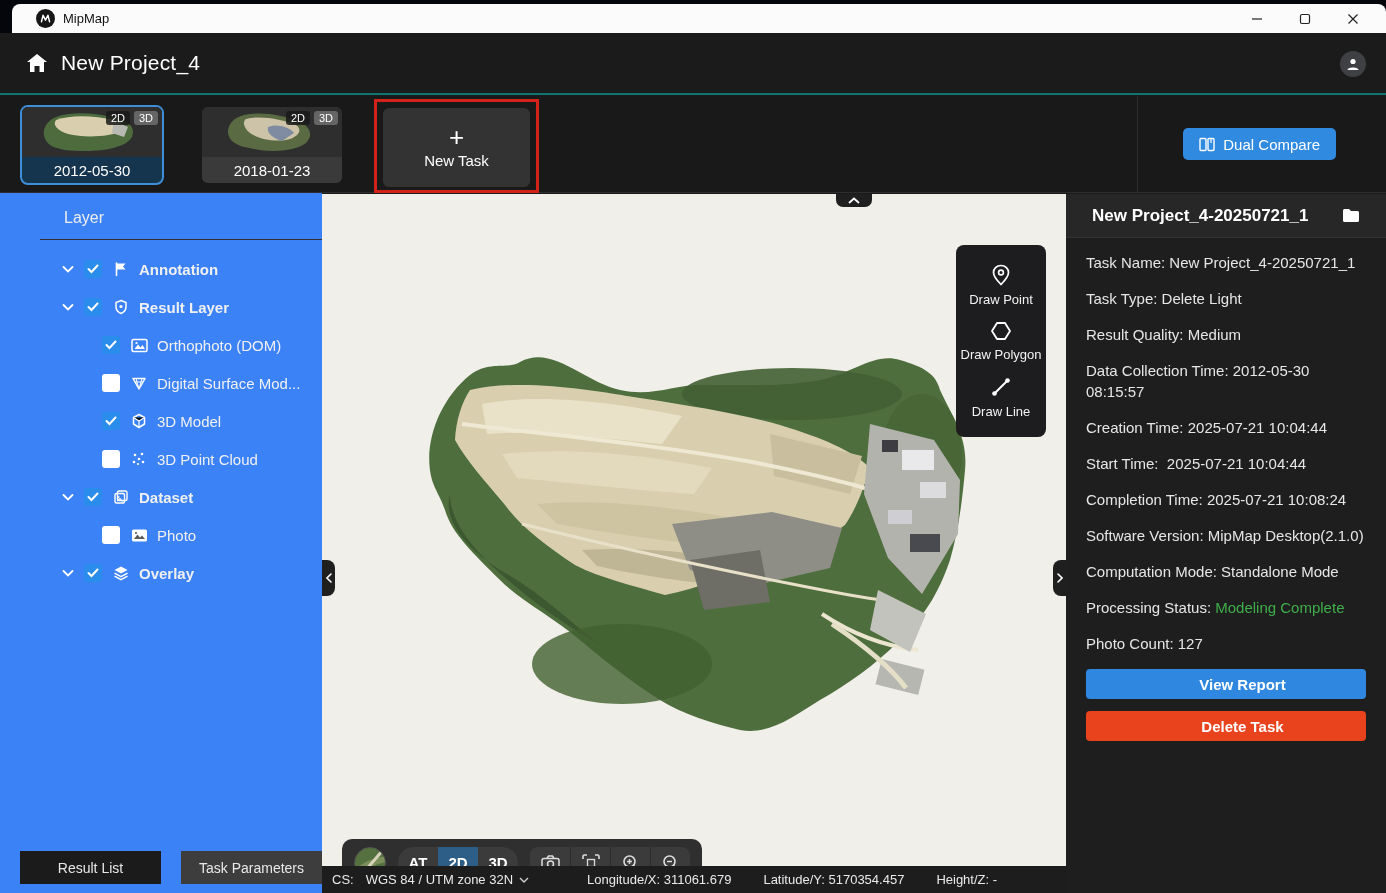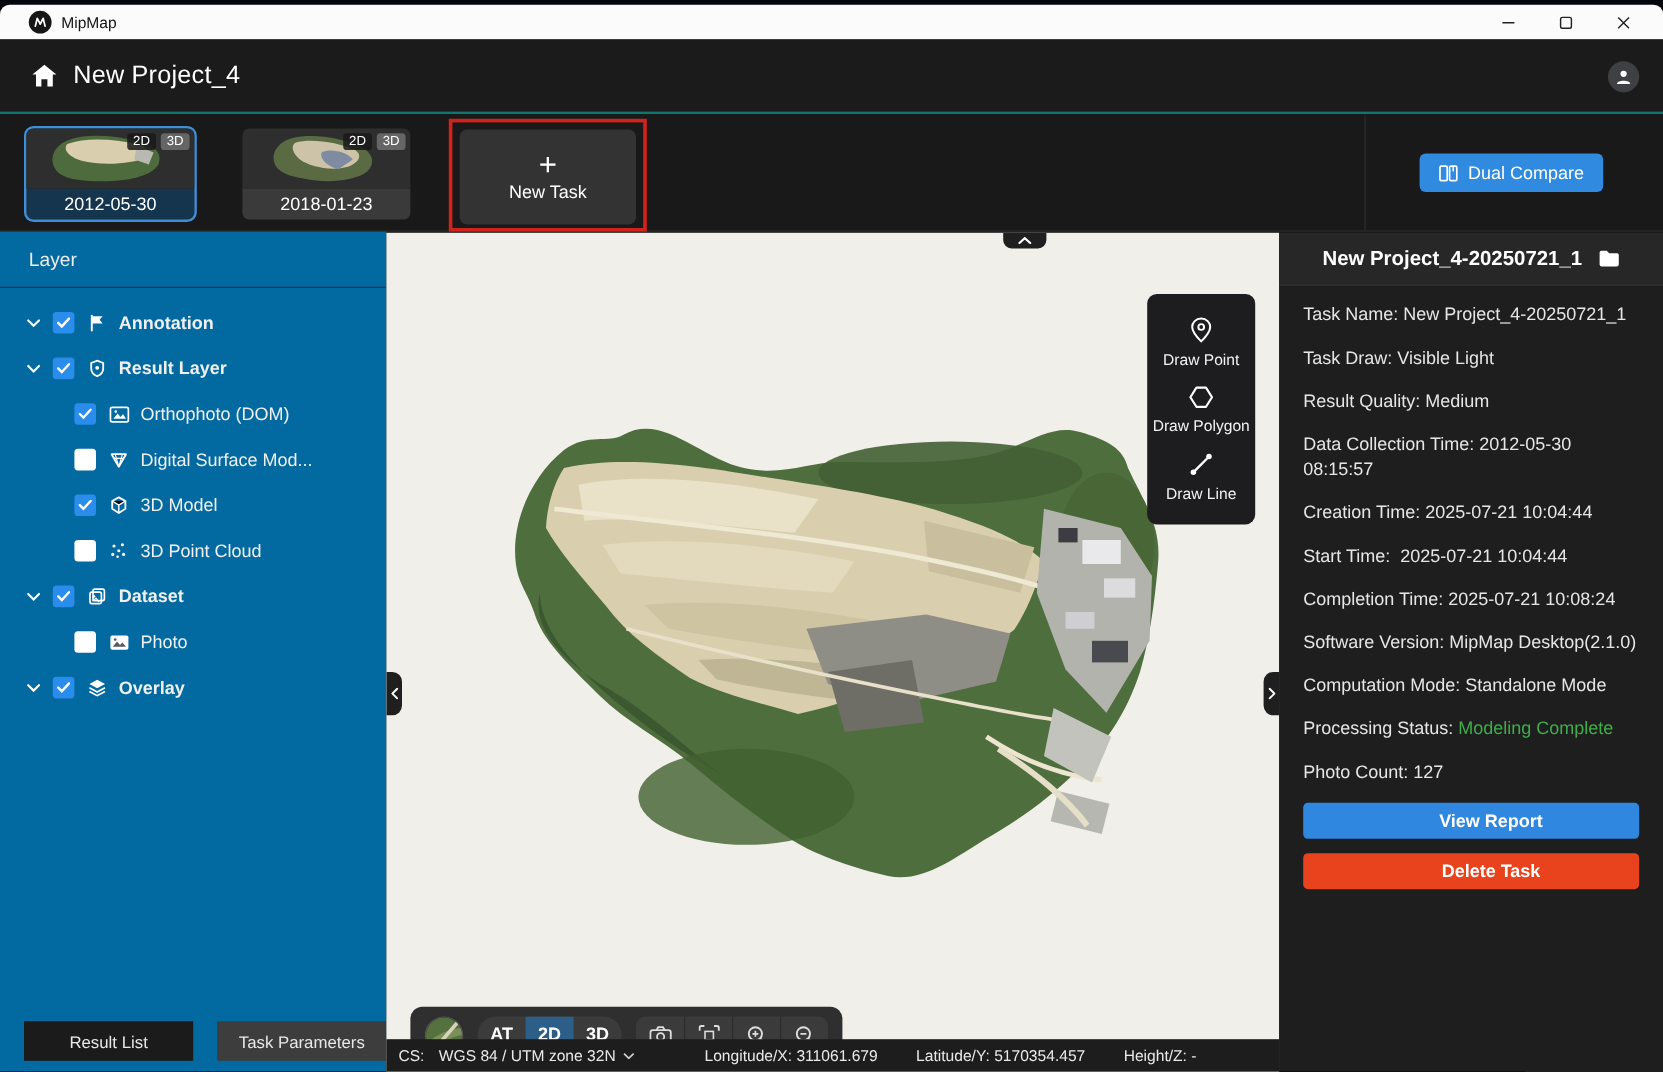--- a/index.html
+++ b/index.html
@@ -1,21 +1,21 @@
 <!DOCTYPE html>
 <html><head>
 <meta charset="utf-8">
 <style>
   * { margin:0; padding:0; box-sizing:border-box; }
   html,body { width:1386px; height:893px; background:#05060c; overflow:hidden;
     font-family:"Liberation Sans", sans-serif; }
   .stage { position:relative; width:1386px; height:893px; background:#05060c; }
 
   
-  .titlebar { position:absolute; top:4px; left:0; right:0; height:29px; background:#fbfbfb;
+  .titlebar { position:absolute; top:4px; left:12px; right:0; height:29px; background:#fbfbfb;
     border-radius:8px 8px 0 0; display:flex; align-items:center; padding:0 10px; }
   .logo { width:19px; height:19px; border-radius:50%; background:#161616; display:flex;
     align-items:center; justify-content:center; margin:0 8px 0 14px; }
   .app-name { font-size:13px; color:#111; }
   .win-controls { margin-left:auto; display:flex; align-items:center; gap:14px; padding-right:6px; }
   .win-btn { width:34px; height:24px; display:flex; align-items:center; justify-content:center;
     color:#222; font-size:14px; cursor:default; }
 
   
   .app { position:absolute; top:33px; left:0; right:0; bottom:0; background:#1b1b1b; }
@@ -47,21 +47,21 @@
     justify-content:center; gap:4px; cursor:pointer; }
   .newtask .plus { font-size:26px; line-height:22px; font-weight:300; }
   .newtask .nt-label { font-size:15px; }
   .annot-box { position:absolute; left:374px; top:3px; width:165px; height:94px;
     border:3px solid #d32219; pointer-events:none; }
   .dual-btn { position:absolute; right:50px; top:32px; height:32px; padding:0 16px;
     background:#2f8ae0; border-radius:5px; color:#fff; font-size:15px; display:flex;
     align-items:center; gap:8px; cursor:pointer; }
 
   
-  .sidebar { position:absolute; top:160px; left:0; width:322px; bottom:0; background:#0369a1; }
+  .sidebar { position:absolute; top:160px; left:0; width:322px; bottom:0; background:#3b82f6;padding-left:40px; }
   .panel-title { color:#ededed; font-size:16px; padding:16px 0 12px 24px; }
   .hdiv { height:1px; background:#323232; }
   .tree { padding-top:10px; }
   .trow { height:38px; display:flex; align-items:center; color:#f0f0f0; font-size:15px; cursor:pointer; }
   .trow .chev { width:12px; margin-left:22px; display:flex; }
   .trow.child .chev { visibility:hidden; margin-left:40px; }
   .cbx { width:18px; height:18px; border-radius:3px; margin-left:10px; flex:0 0 auto;
     display:flex; align-items:center; justify-content:center; cursor:pointer; }
   .cbx.on { background:#2a8ceb; }
   .cbx.off { background:#fff; }
@@ -102,21 +102,21 @@
   .statusbar { position:absolute; left:322px; bottom:0; width:744px; height:27px; background:#1d1d1d;
     display:flex; align-items:center; color:#eaeaea; font-size:13px; }
   .statusbar .cs-l { margin-left:10px; }
   .statusbar .cs-v { margin-left:12px; display:flex; align-items:center; gap:6px; cursor:pointer; }
   .statusbar .sp1 { margin-left:58px; }
   .statusbar .sp2 { margin-left:32px; }
   .statusbar .sp3 { margin-left:32px; }
 
   
   .rightpanel { position:absolute; left:1066px; top:161px; width:320px; bottom:0; background:#1e1e1e; }
-  .rp-head { height:44px; background:#272727; display:flex; align-items:center; padding:0 36px;
+  .rp-head { height:44px; background:#272727; display:flex; align-items:center; padding:0 26px;
     border-bottom:1px solid #333; }
   .rp-title { color:#fff; font-size:17px; font-weight:bold; flex:1; }
   .rp-body { padding:14px 20px 0 20px; }
   .drow { color:#e6e6e6; font-size:15px; line-height:21px; margin-bottom:15px; white-space:pre-wrap; }
   .drow .green { color:#3fae4a; }
   .rp-btn { width:280px; height:30px; border:none; border-radius:4px; color:#fff; font-size:15px;
     font-weight:bold; display:flex; align-items:center; justify-content:center; cursor:pointer;
     font-family:"Liberation Sans", sans-serif;padding-left:33px; }
   .rp-btn.view { background:#2f87e0; margin-top:4px; }
   .rp-btn.delete { background:#e8431d; margin-top:12px; }
@@ -535,21 +535,21 @@
       <div class="rp-head">
         <span class="rp-title">New Project_4-20250721_1</span>
         <span>
           <svg width="18" height="15" viewBox="0 0 18 15">
               <path d="M1 2.5 A1.5 1.5 0 0 1 2.5 1 H7 L9 3 H15.5 A1.5 1.5 0 0 1 17 4.5 V12.5 A1.5 1.5 0 0 1 15.5 14 H2.5 A1.5 1.5 0 0 1 1 12.5 Z" fill="#fff"></path>
             </svg>
         </span>
       </div>
       <div class="rp-body">
         <div class="drow">Task Name: New Project_4-20250721_1</div>
-        <div class="drow">Task Draw: Visible Light</div>
+        <div class="drow">Task Type: Delete Light</div>
         <div class="drow">Result Quality: Medium</div>
         <div class="drow">Data Collection Time: 2012-05-30 08:15:57</div>
         <div class="drow">Creation Time: 2025-07-21 10:04:44</div>
         <div class="drow">Start Time:  2025-07-21 10:04:44</div>
         <div class="drow">Completion Time: 2025-07-21 10:08:24</div>
         <div class="drow">Software Version: MipMap Desktop(2.1.0)</div>
         <div class="drow">Computation Mode: Standalone Mode</div>
         <div class="drow"><span>Processing Status: </span><span class="green">Modeling Complete</span></div>
         <div class="drow">Photo Count: 127</div>
         <button class="rp-btn view">View Report</button>

